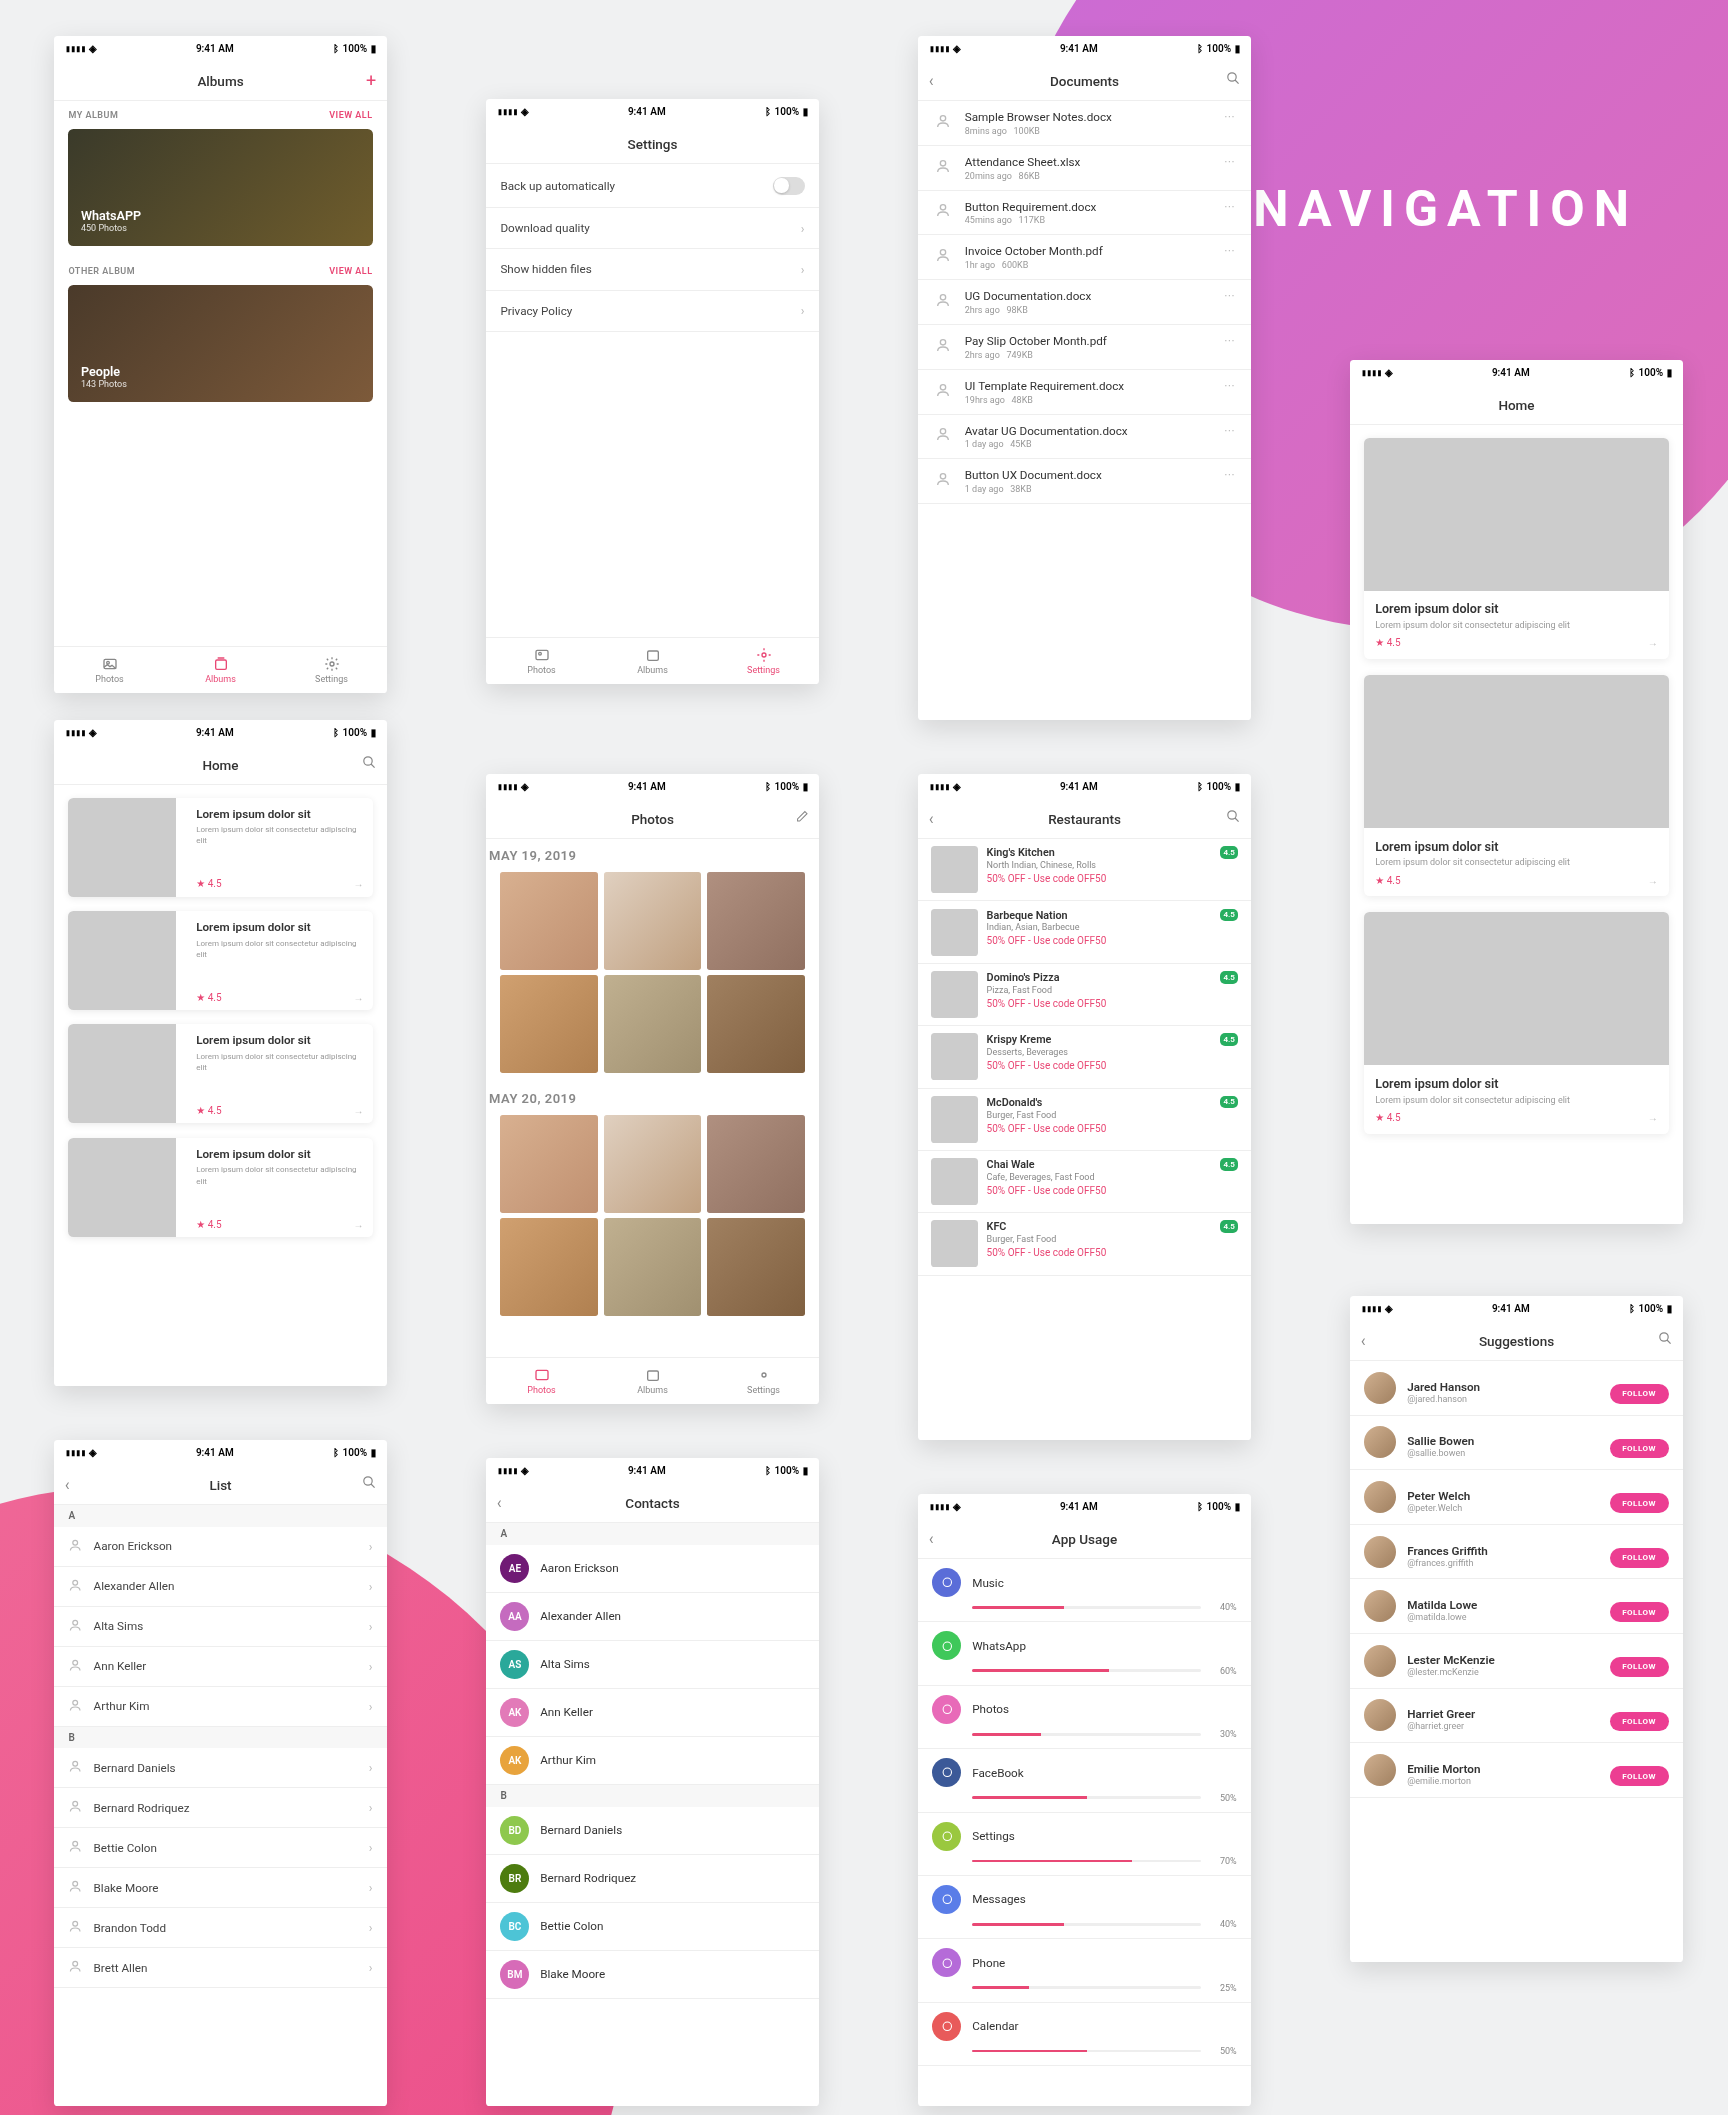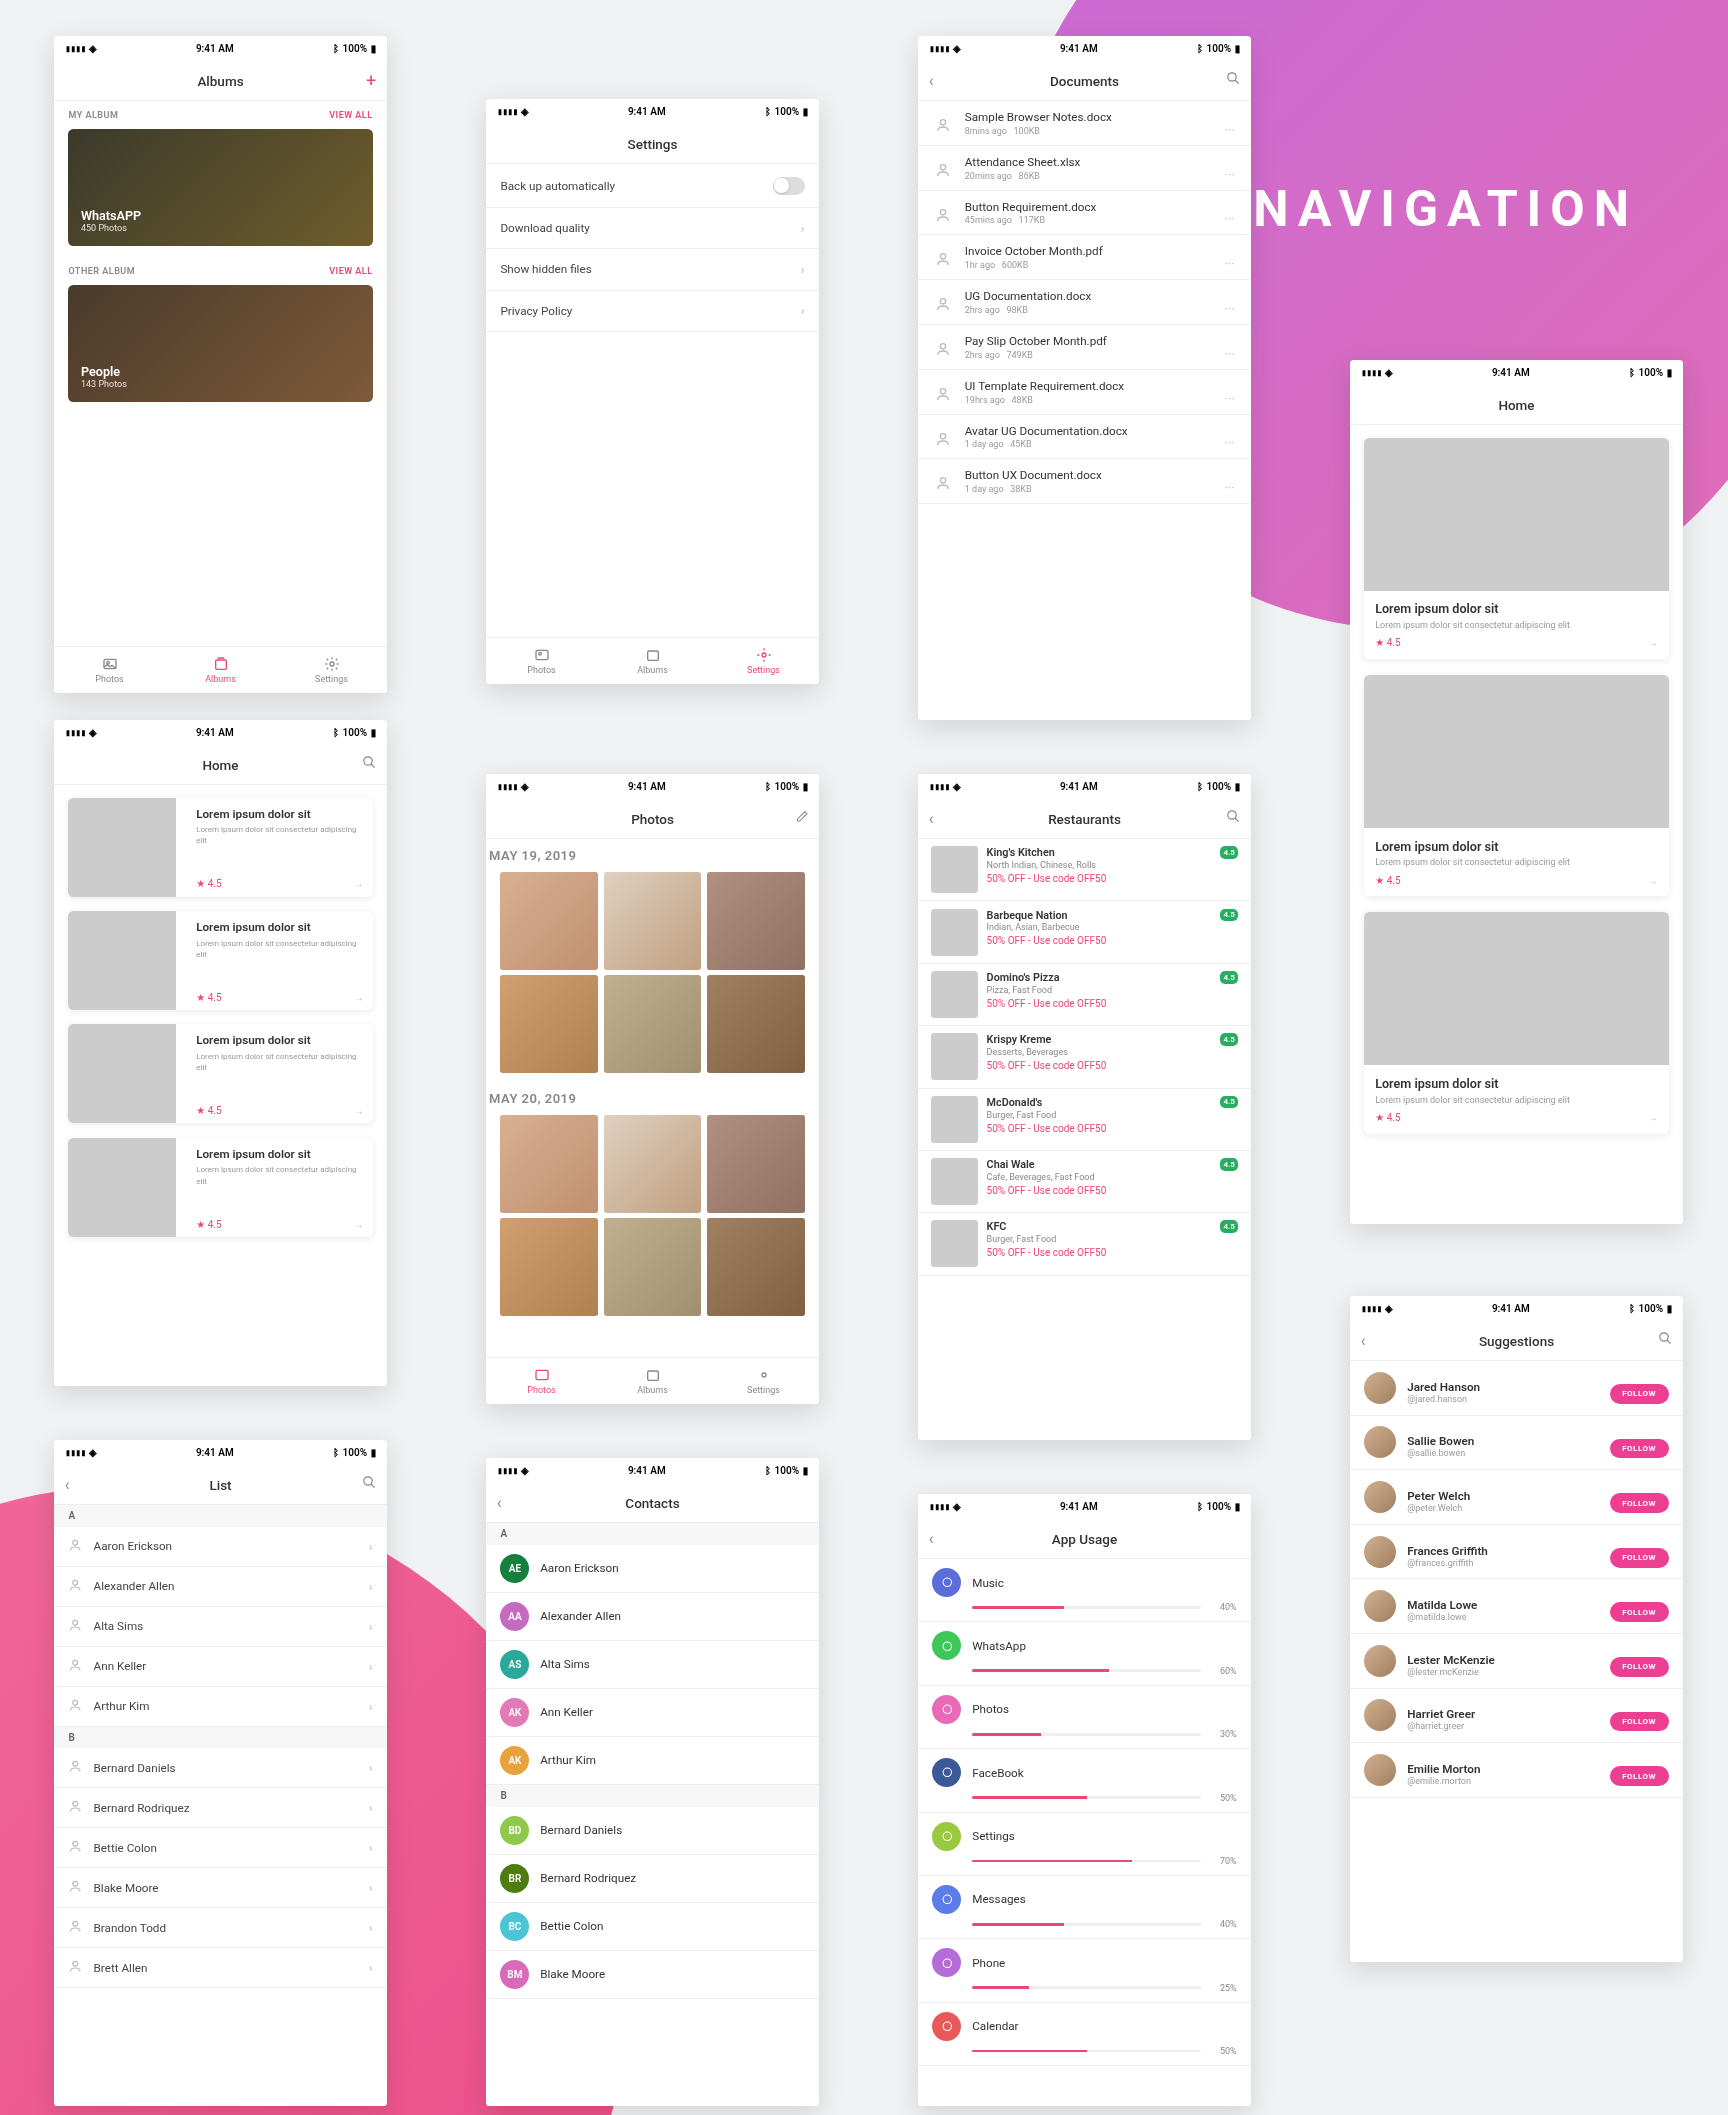--- a/index.html
+++ b/index.html
@@ -20,21 +20,21 @@
 .tabbar .tab svg{width:16px;height:16px}
 .section-header{display:flex;justify-content:space-between;align-items:center;padding:9px 14.4px;font-size:9px;font-weight:600;color:#888;letter-spacing:0.5px}
 .section-header .viewall{color:#e94875;font-size:9px;cursor:pointer}
 .album-card{margin:0 14.4px 10.8px;height:117px;border-radius:5.4px;position:relative;display:flex;flex-direction:column;justify-content:flex-end;padding:12.6px;color:#fff}
 .album-card .t{font-size:12.6px;font-weight:600}
 .album-card .s{font-size:9px;opacity:.85}
 .settings-row{display:flex;align-items:center;justify-content:space-between;padding:12.6px 14.4px;border-bottom:0.9px solid #eee;font-size:11.7px;color:#444}
 .toggle{width:32px;height:18px;background:#ddd;border-radius:9px;position:relative}
 .toggle::after{content:"";position:absolute;width:14.4px;height:14.4px;background:#fff;border-radius:50%;top:1.8px;left:1.8px;box-shadow:0 0.9px 2.7px rgba(0,0,0,.2)}
 .chev{color:#bbb;font-size:12.6px}
-.doc-row{display:flex;align-items:flex-end;padding:9px 14.4px;border-bottom:0.9px solid #eee;gap:10.8px}
+.doc-row{display:flex;align-items:flex-start;padding:9px 14.4px;border-bottom:0.9px solid #eee;gap:10.8px}
 .doc-row .ava{width:21.6px;height:21.6px;display:flex;align-items:center;justify-content:center;color:#bbb}
 .doc-row .meta{flex:1}
 .doc-row .meta .n{font-size:11.7px;color:#333}
 .doc-row .meta .d{font-size:9px;color:#999;margin-top:1.8px}
 .doc-row .more{color:#bbb;letter-spacing:1.8px;font-size:10.8px}
 .home-item{display:flex;gap:10.8px;margin:0 14.4px 14.4px;box-shadow:0 1.8px 7.2px rgba(0,0,0,.08);border-radius:5.4px;overflow:hidden;background:#fff}
 .home-item .img{width:108px;height:99px;background:#ccc;flex-shrink:0}
 .home-item .body{flex:1;padding:9px 9px 7.2px;display:flex;flex-direction:column}
 .home-item .body .t{font-size:11.7px;font-weight:600;color:#333}
 .home-item .body .d{font-size:8px;color:#999;margin-top:3.6px;line-height:1.4}
@@ -773,21 +773,21 @@
         <span>▮</span>
       </span>
   </div>
   <div class="navbar">
     <span class="back">‹</span>
     <span class="title">Contacts</span>
   </div>
   <div id="contacts-body" style="flex:1;overflow:hidden">
       <div class="list-section">A</div>
       <div class="contact-row">
-        <span class="av" style="background:#15803d">AE</span>
+        <span class="av" style="background:#701a75">AE</span>
         <span>Aaron Erickson</span>
       </div>
       <div class="contact-row">
         <span class="av" style="background:#c56bbf">AA</span>
         <span>Alexander Allen</span>
       </div>
       <div class="contact-row">
         <span class="av" style="background:#2aa89a">AS</span>
         <span>Alta Sims</span>
       </div>

